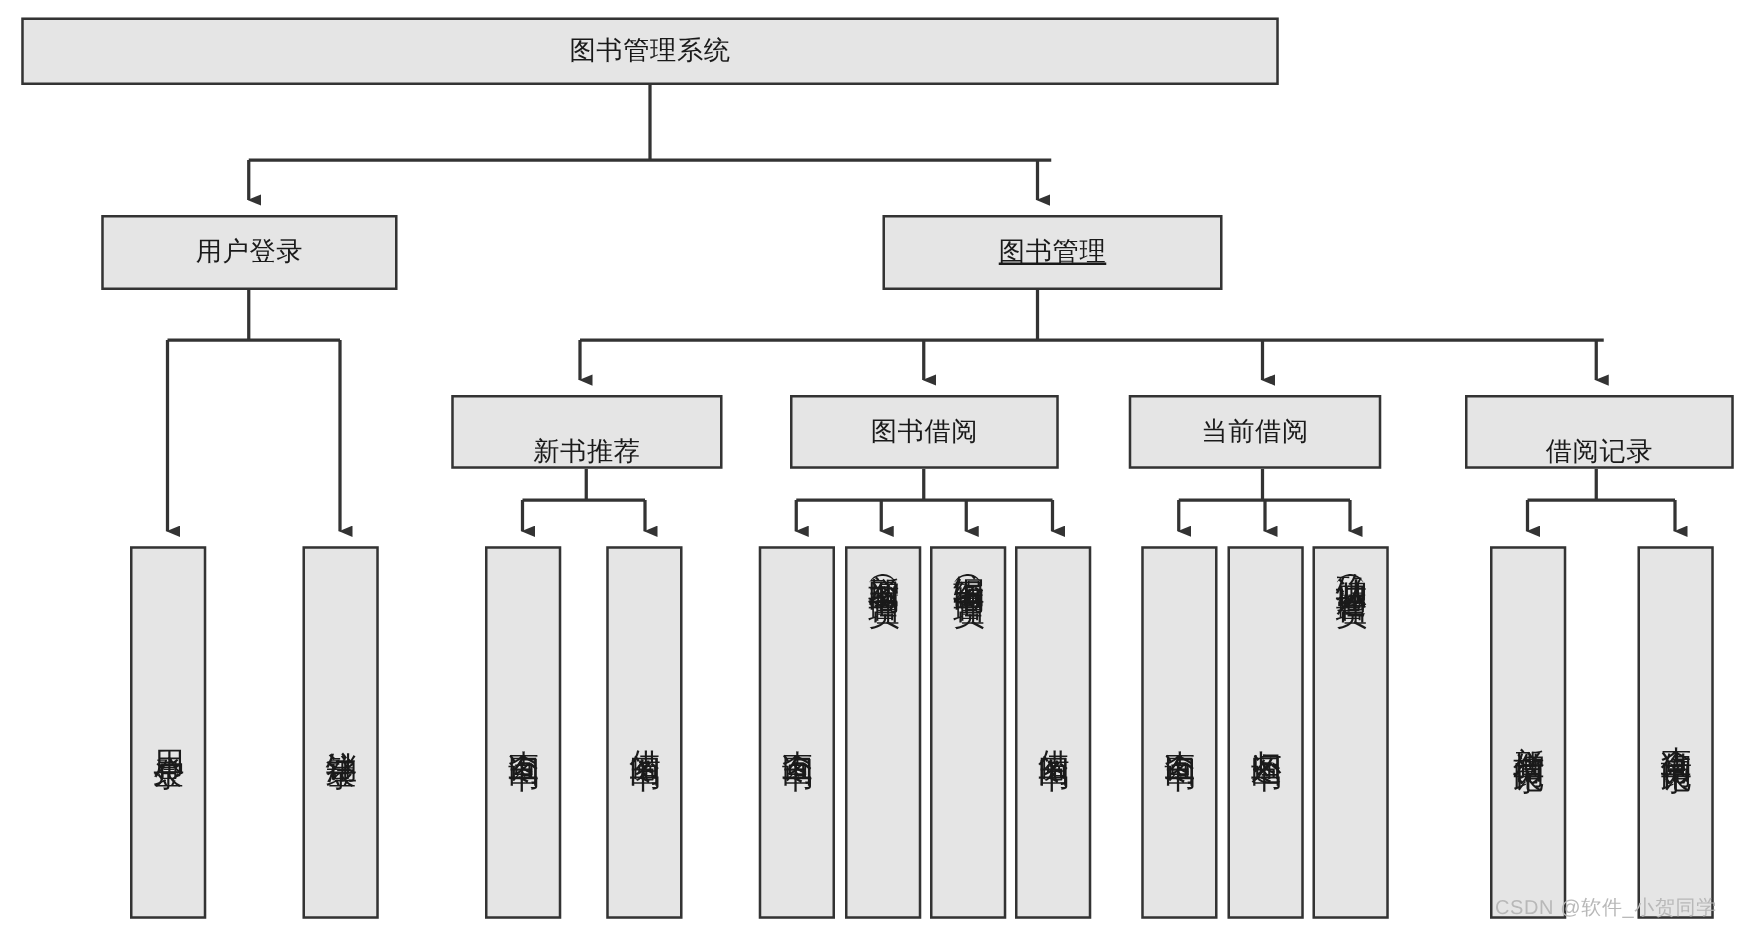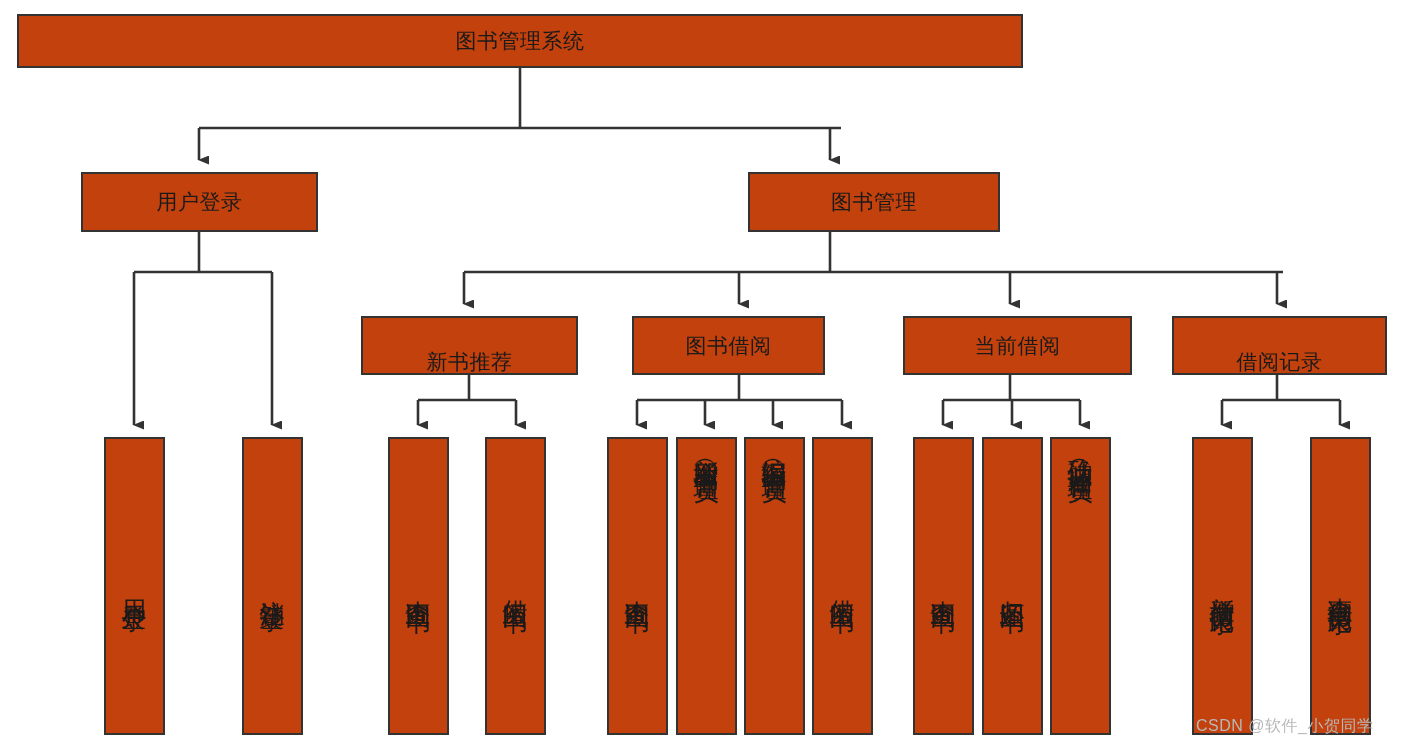--- a/index.html
+++ b/index.html
@@ -21,21 +21,21 @@
     position: absolute;
     left: 0;
     top: 0;
     width: 1405px;
     height: 747px;
   }
   .node {
     position: absolute;
     box-sizing: border-box;
     border: 2px solid #333333;
-    background: #c2410c;
+    background: #e5e5e5;
     color: #1a1a1a;
     display: flex;
     align-items: center;
     justify-content: center;
     overflow: hidden;
   }
   .node .label {
     white-space: pre;
     letter-spacing: 0.5px;
   }
@@ -135,31 +135,31 @@
     </g>
   </svg>
 
   <div class="node horiz" style="left: 17px; top: 14px; width: 1006px; height: 54px;">
     <span class="label">图书管理系统</span>
   </div>
 
   <div class="node horiz" style="left: 81px; top: 172px; width: 237px; height: 60px;">
     <span class="label">用户登录</span>
   </div>
-  <div class="node horiz" style="left: 748px; top: 172px; width: 252px; height: 60px;">
+  <div class="node horiz" style="left: 706px; top: 172px; width: 272px; height: 60px; text-decoration: underline;">
     <span class="label">图书管理</span>
   </div>
 
   <div class="node horiz" style="left: 361px; top: 316px; width: 217px; height: 59px; align-items: flex-end;">
     <span class="label">新书推荐</span>
   </div>
-  <div class="node horiz" style="left: 632px; top: 316px; width: 193px; height: 59px;">
+  <div class="node horiz" style="left: 632px; top: 316px; width: 215px; height: 59px;">
     <span class="label">图书借阅</span>
   </div>
-  <div class="node horiz" style="left: 903px; top: 316px; width: 229px; height: 59px; justify-content: center;">
+  <div class="node horiz" style="left: 903px; top: 316px; width: 202px; height: 59px; justify-content: center;">
     <span class="label">当前借阅</span>
   </div>
   <div class="node horiz" style="left: 1172px; top: 316px; width: 215px; height: 59px; align-items: flex-end;">
     <span class="label">借阅记录</span>
   </div>
 
   <div class="node vert centered" style="left: 104px; top: 437px; width: 61px; height: 298px;">
     <span class="label">用户登录</span>
   </div>
   <div class="node vert centered" style="left: 242px; top: 437px; width: 61px; height: 298px;">

